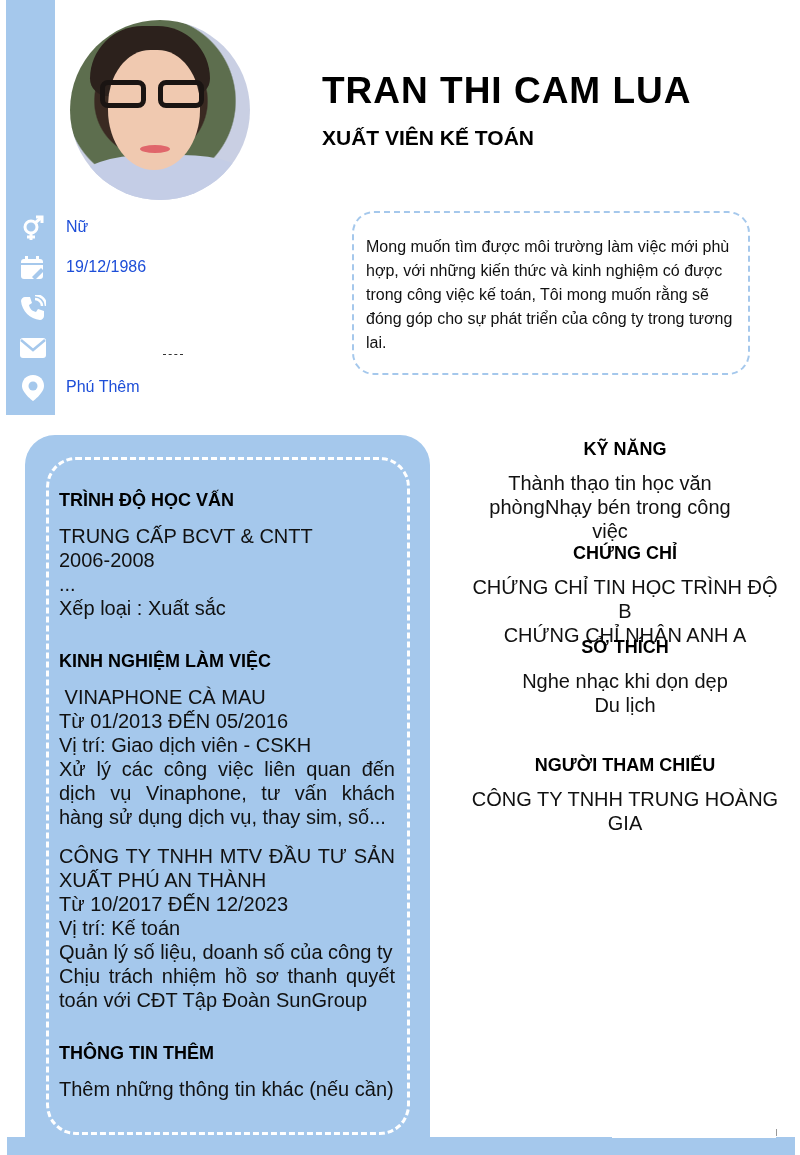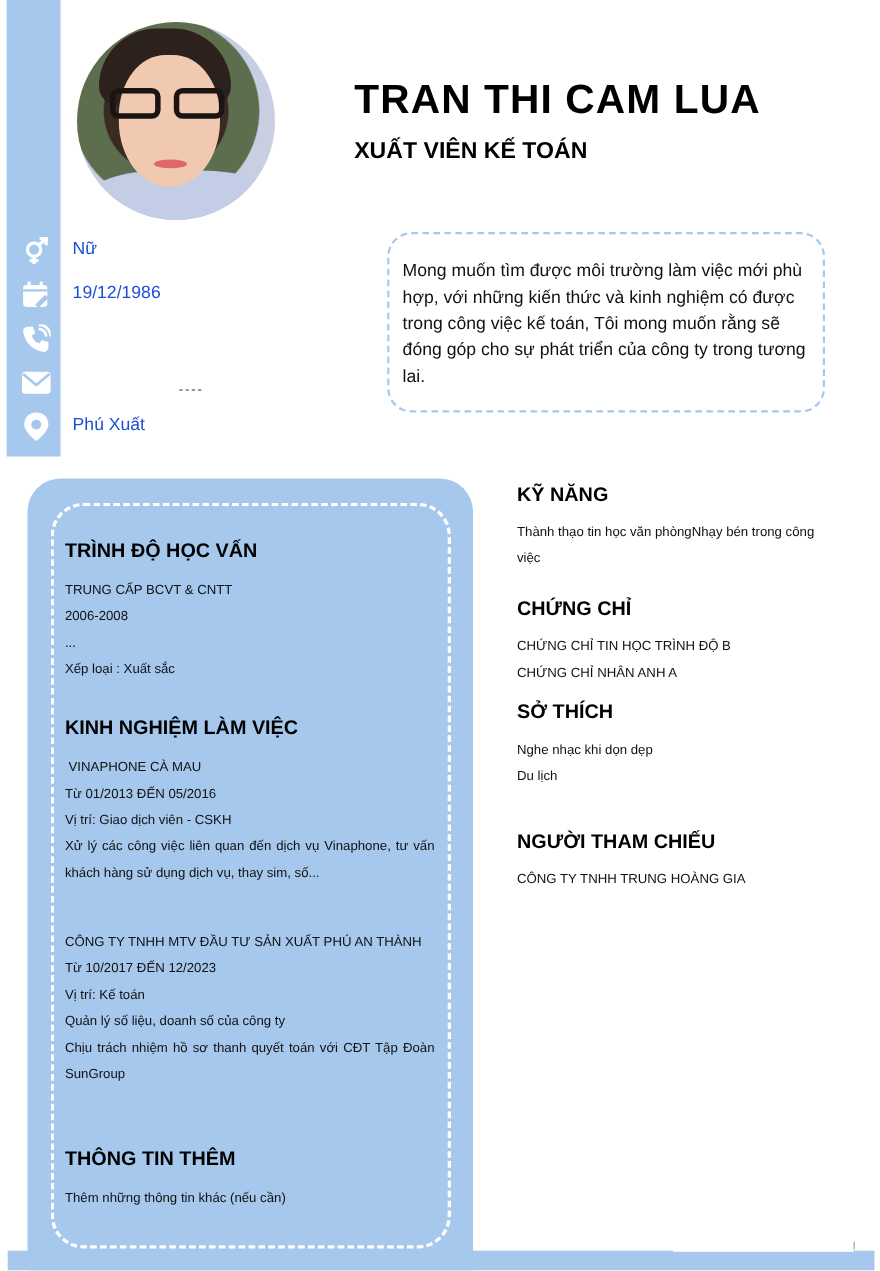--- a/index.html
+++ b/index.html
@@ -66,34 +66,34 @@
     background: #a5c8ec; border-radius: 30px 30px 0 0;
   }
   .left-card .inner {
     position: absolute; left: 21px; top: 22px; width: 364px; height: 678px;
     box-sizing: border-box; border: 3px dashed #ffffff; border-radius: 30px;
   }
   .sec-title {
     position: absolute; font-size: 18px; font-weight: 700; color: #000;
   }
   .sec-body {
-    position: absolute; font-size: 12px; line-height: 24px; color: #111;
+    position: absolute; font-size: 20px; line-height: 24px; color: #111;
   }
   .justify { text-align: justify; text-align-last: left; }
   .bottom-band {
     position: absolute; left: 7px; top: 1137px; width: 788px; height: 18px;
     background: #a5c8ec;
   }
   .bottom-white {
     position: absolute; left: 612px; top: 1130px; width: 164px; height: 8px; background: #fff;
   }
   .bottom-tick {
     position: absolute; left: 776px; top: 1129px; width: 1px; height: 7px; background: #999;
   }
-  .right-col { position: absolute; left: 470px; width: 310px; }
+  .right-col { position: absolute; left: 470px; width: 310px; text-align: center; }
   .faint-dash {
     position: absolute; left: 163px; top: 354px; width: 20px; height: 2px;
     border-top: 1px dashed #333;
   }
 </style>
 </head>
 <body>
 
 <div class="sidebar-strip"></div>
 
@@ -155,21 +155,21 @@
   <span class="txt"></span>
 </div>
 <div class="faint-dash"></div>
 <div class="info-row" style="top:374px">
   <span class="ic">
     <svg width="24" height="28" viewBox="0 0 24 28">
         <path d="M12 1 C5 1 1 6 1 12 C1 19 12 27 12 27 C12 27 23 19 23 12 C23 6 19 1 12 1 Z" fill="#fff"></path>
         <circle cx="12" cy="12" r="4.5" fill="#a5c8ec"></circle>
       </svg>
   </span>
-  <span class="txt">Phú Xuất</span>
+  <span class="txt">Phú Thêm</span>
 </div>
 
 <div class="objective">Mong muốn tìm được môi trường làm việc mới phù hợp, với những kiến thức và kinh nghiệm có được trong công việc kế toán, Tôi mong muốn rằng sẽ đóng góp cho sự phát triển của công ty trong tương lai.</div>
 
 <div class="left-card">
   <div class="inner"></div>
 </div>
 
 <div class="sec-title" style="left:59px; top:490px">TRÌNH ĐỘ HỌC VẤN</div>
 <div class="sec-body" style="left:59px; top:524px; width:336px">

